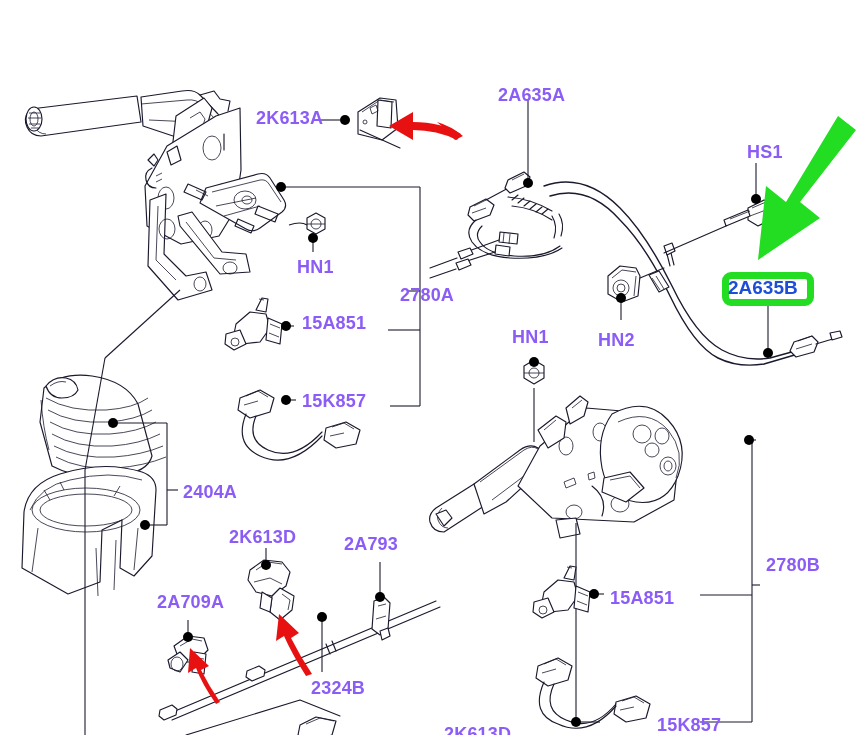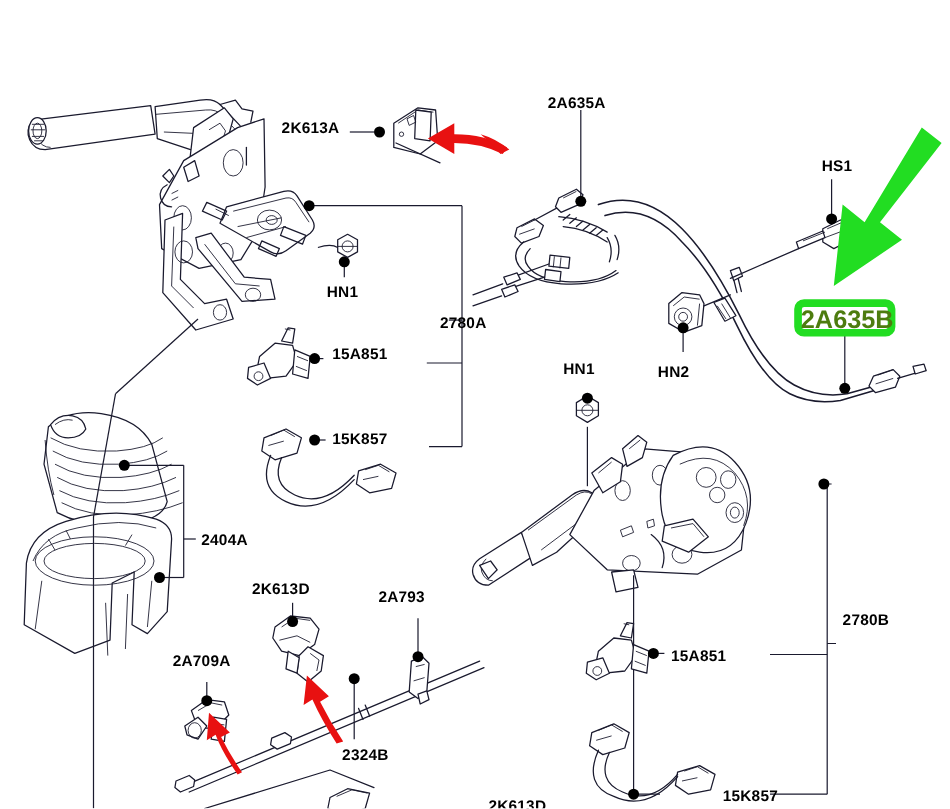--- a/index.html
+++ b/index.html
@@ -1,23 +1,23 @@
 <!DOCTYPE html>
 <html><head>
 <meta charset="utf-8">
 <style>
   html,body{margin:0;padding:0;background:#ffffff;}
   body{font-family:"Liberation Sans",sans-serif;}
   #stage{position:relative;width:864px;height:735px;background:#ffffff;overflow:hidden;}
   #art{position:absolute;left:0;top:0;width:864px;height:735px;}
-  .lbl{position:absolute;color:#000000;font-weight:bold;font-size:14px;
+  .lbl{position:absolute;color:#8b5cf6;font-weight:bold;font-size:18px;
        font-family:"Liberation Sans",sans-serif;white-space:nowrap;letter-spacing:.2px;}
   .hl-box{position:absolute;background:#ffffff;border:7px solid #22DD22;border-radius:9px;
           box-sizing:border-box;}
-  .hl-lbl{position:absolute;color:#4d7c0f;font-weight:bold;font-size:23px;
+  .hl-lbl{position:absolute;color:#1d4ed8;font-weight:bold;font-size:19px;
           font-family:"Liberation Sans",sans-serif;white-space:nowrap;}
 </style>
 </head>
 <body>
 
 <div id="stage">
 
   <svg id="art" viewBox="0 0 864 735">
     <defs>
       <style>

